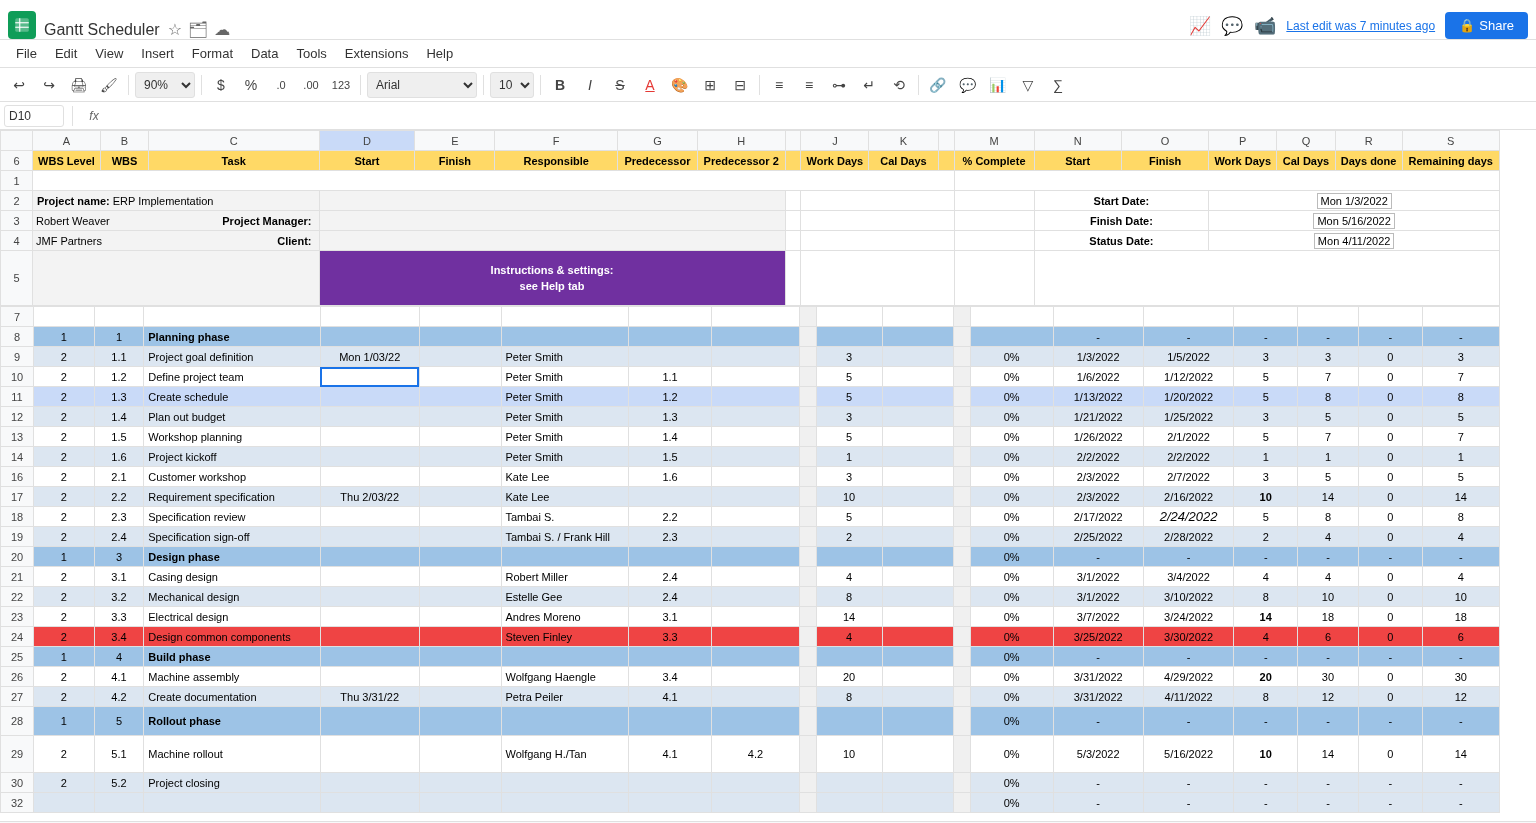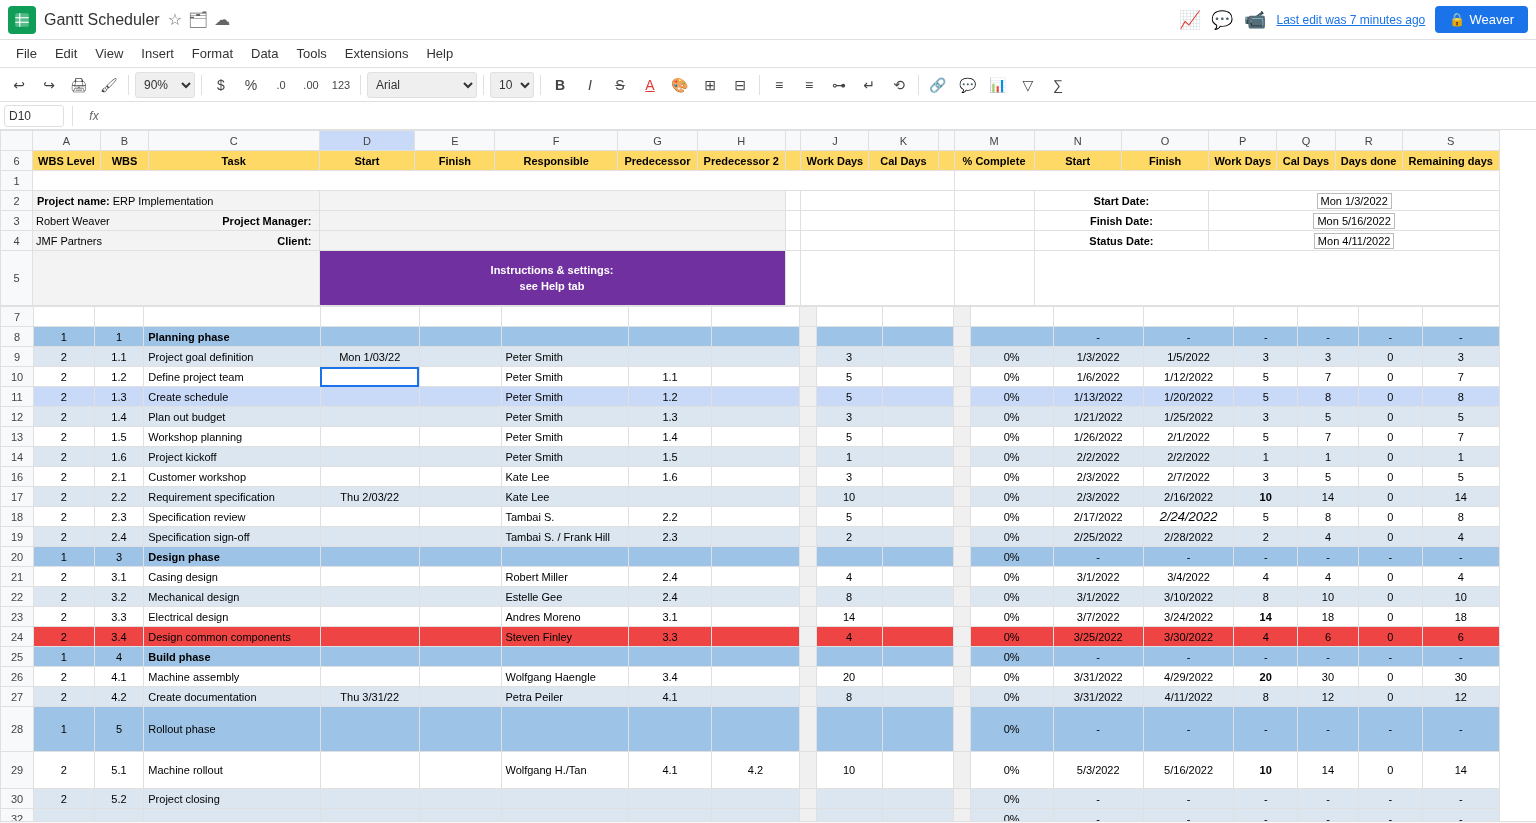--- a/index.html
+++ b/index.html
@@ -1,19 +1,19 @@
 <!DOCTYPE html>
 <html><head>
   <meta charset="utf-8">
   <style>
     * { box-sizing: border-box; margin: 0; padding: 0; }
     body { font-family: Arial, sans-serif; font-size: 12px; background: #fff; overflow: hidden; }
 
     
-    #top-bar { display: flex; align-items: center; height: 40px; background: #fff; padding: 0 8px; border-bottom: 1px solid #e0e0e0; }
+    #top-bar { display: flex; align-items: flex-end; height: 40px; background: #fff; padding: 0 8px; border-bottom: 1px solid #e0e0e0; }
     #app-icon { width: 28px; height: 28px; background: #0f9d58; border-radius: 4px; display: flex; align-items: center; justify-content: center; margin-right: 8px; }
     #app-icon svg { width: 18px; height: 18px; }
     #app-title { font-size: 16px; color: #333; margin-right: 8px; }
     #top-icons { display: flex; gap: 6px; align-items: center; }
     #top-icons span { font-size: 16px; color: #666; cursor: pointer; }
     #top-right { margin-left: auto; display: flex; align-items: center; gap: 8px; }
     #share-btn { background: #1a73e8; color: #fff; border: none; border-radius: 4px; padding: 6px 14px; font-size: 13px; cursor: pointer; display: flex; align-items: center; gap: 4px; }
     #last-edit { font-size: 12px; color: #1a73e8; text-decoration: underline; cursor: pointer; }
 
     
@@ -70,21 +70,21 @@
     <span data-name="folder-icon" style="font-size:16px;color:#666;cursor:pointer;">🗂</span>
     <span data-name="cloud-icon" style="font-size:16px;color:#666;cursor:pointer;">☁</span>
   </div>
   <div id="top-right" data-name="top-right" style="margin-left:auto;display:flex;align-items:center;gap:10px;">
     <span data-name="analytics-icon" style="font-size:18px;color:#666;cursor:pointer;">📈</span>
     <span data-name="comment-icon" style="font-size:18px;color:#666;cursor:pointer;">💬</span>
     <span data-name="meet-icon" style="font-size:18px;color:#666;cursor:pointer;">📹</span>
     <span id="last-edit" data-name="last-edit" style="font-size:12px;color:#1a73e8;text-decoration:underline;cursor:pointer;">Last edit was 7 minutes ago</span>
     <button id="share-btn" data-name="share-button" style="background:#1a73e8;color:#fff;border:none;border-radius:4px;padding:6px 14px;font-size:13px;cursor:pointer;display:flex;align-items:center;gap:4px;">
       <span data-name="share-icon">🔒</span>
-      <span data-name="share-label">Weaver</span>
+      <span data-name="share-label">Share</span>
     </button>
   </div>
 </div>
 
 <div id="menu-bar" data-name="menu-bar">
   <span class="menu-item" data-name="menu-file">File</span>
   <span class="menu-item" data-name="menu-edit">Edit</span>
   <span class="menu-item" data-name="menu-view">View</span>
   <span class="menu-item" data-name="menu-insert">Insert</span>
   <span class="menu-item" data-name="menu-format">Format</span>
@@ -753,21 +753,21 @@
     <td data-name="cell-calc-finish" style="text-align:center;font-size:11px;">4/11/2022</td>
     <td data-name="cell-calc-wd" style="text-align:center;font-size:11px;font-weight:normal;">8</td>
     <td data-name="cell-calc-cd" style="text-align:center;font-size:11px;">12</td>
     <td data-name="cell-days-done" style="text-align:center;font-size:11px;">0</td>
     <td data-name="cell-remaining" style="text-align:center;font-size:11px;">12</td>
   </tr>
           <tr data-name="table-row" style="background: rgb(157, 195, 230); height: 20px;">
     <td class="row-header" data-name="row-num-28">28</td>
     <td data-name="cell-wbs-level" style="text-align:center;font-size:11px;">1</td>
     <td data-name="cell-wbs" style="text-align:center;font-size:11px;padding:0 3px;">5</td>
-    <td data-name="cell-task" style="font-size:11px;padding:16px 4px;font-weight:normal;">Rollout phase</td>
+    <td data-name="cell-task" style="font-size:11px;padding:8px 4px;font-weight:bold;">Rollout phase</td>
     <td data-name="cell-start" style="text-align:center;font-size:11px;"></td>
     <td data-name="cell-finish" style="text-align:center;font-size:11px;"></td>
     <td data-name="cell-responsible" style="font-size:11px;padding:0 3px;"></td>
     <td data-name="cell-pred" style="text-align:center;font-size:11px;"></td>
     <td data-name="cell-pred2" style="text-align:center;font-size:11px;"></td>
     <td data-name="cell-nav1" style="background:#e8e8e8;"></td>
     <td data-name="cell-workdays" style="text-align:center;font-size:11px;"></td>
     <td data-name="cell-caldays" style="text-align:center;font-size:11px;"></td>
     <td data-name="cell-nav2" style="background:#e8e8e8;"></td>
     <td data-name="cell-pct" style="text-align:center;font-size:11px;">0%</td>

